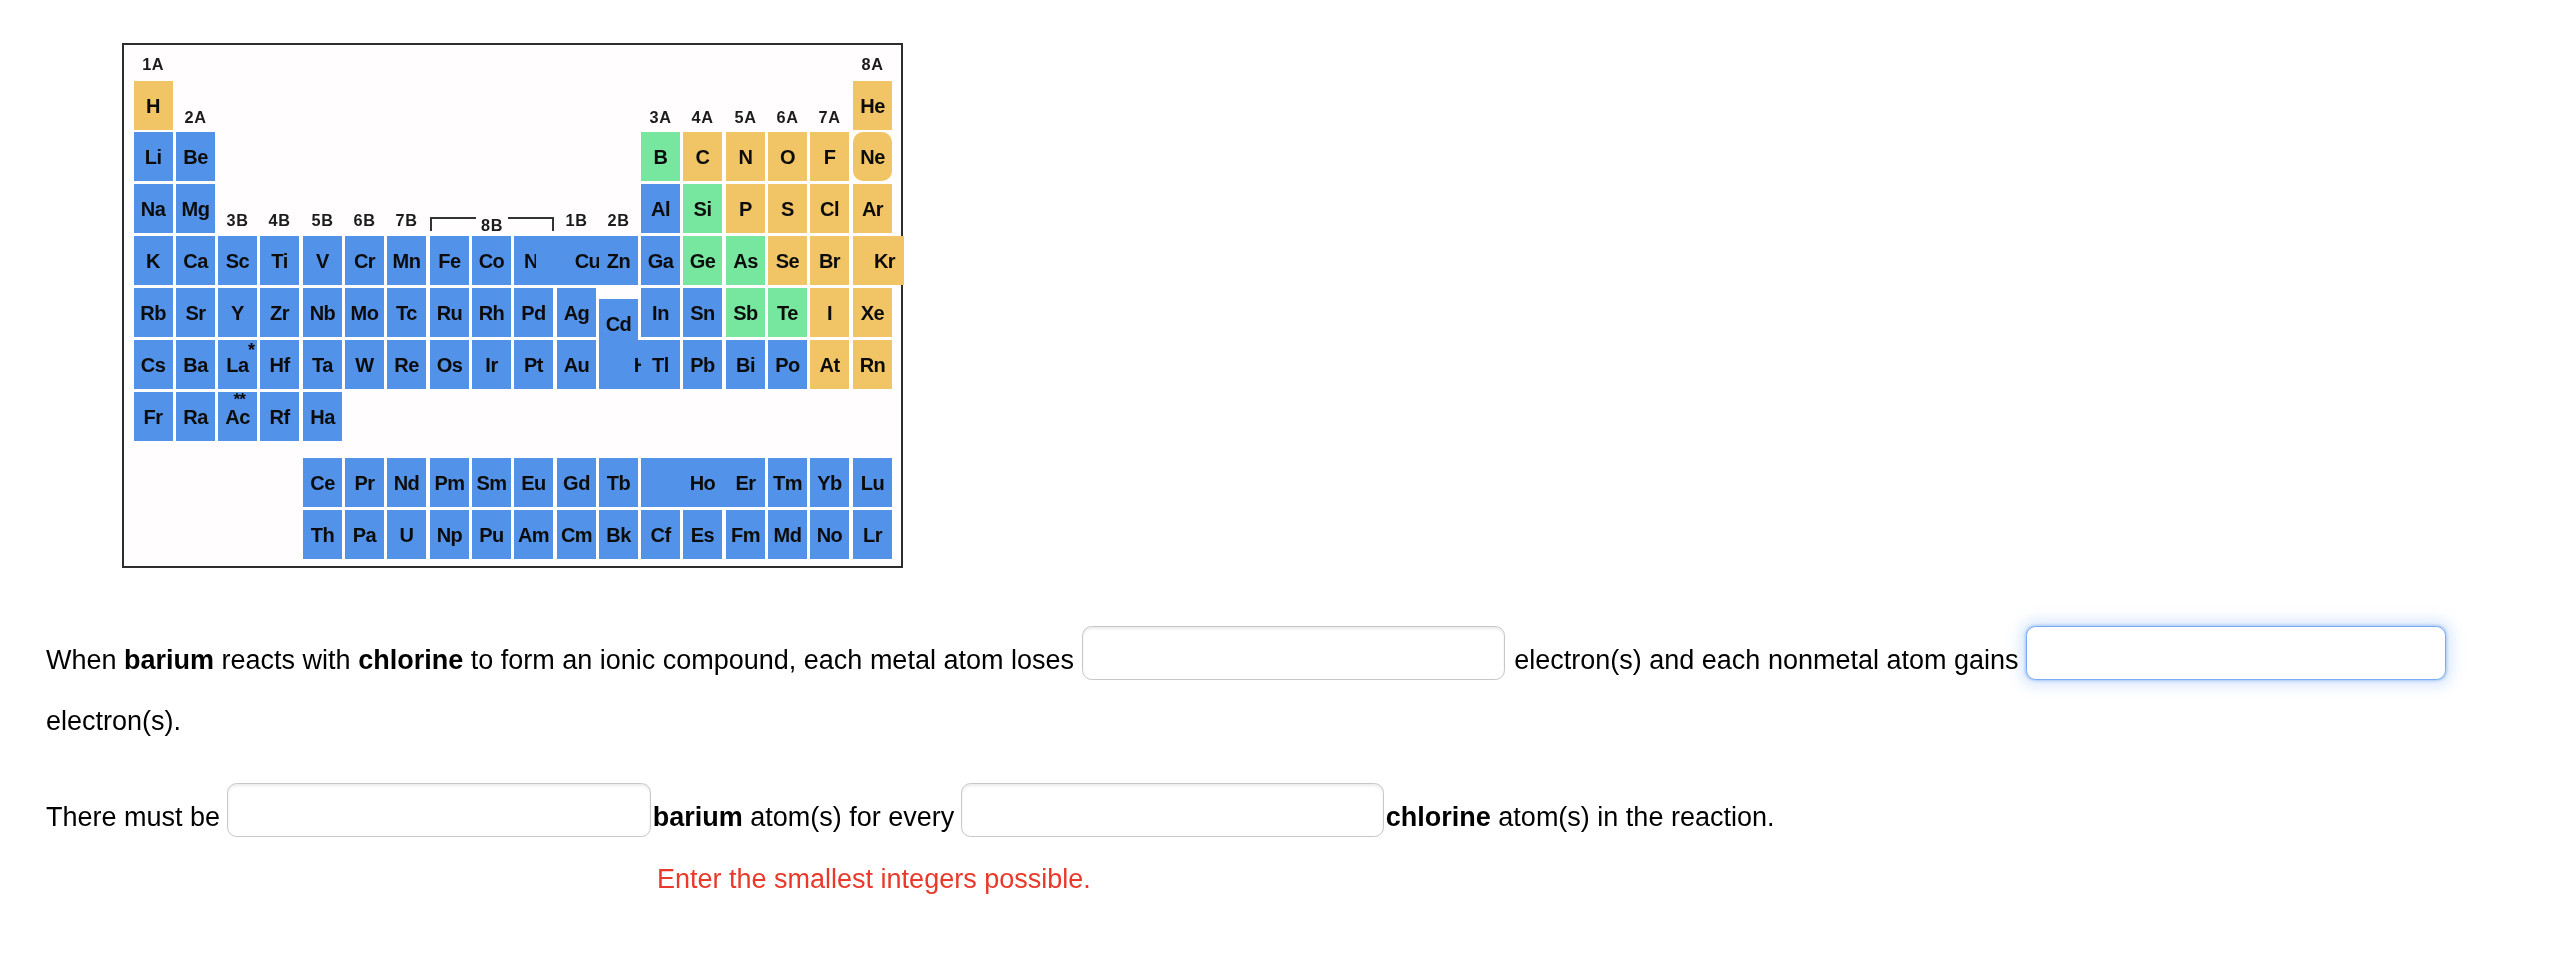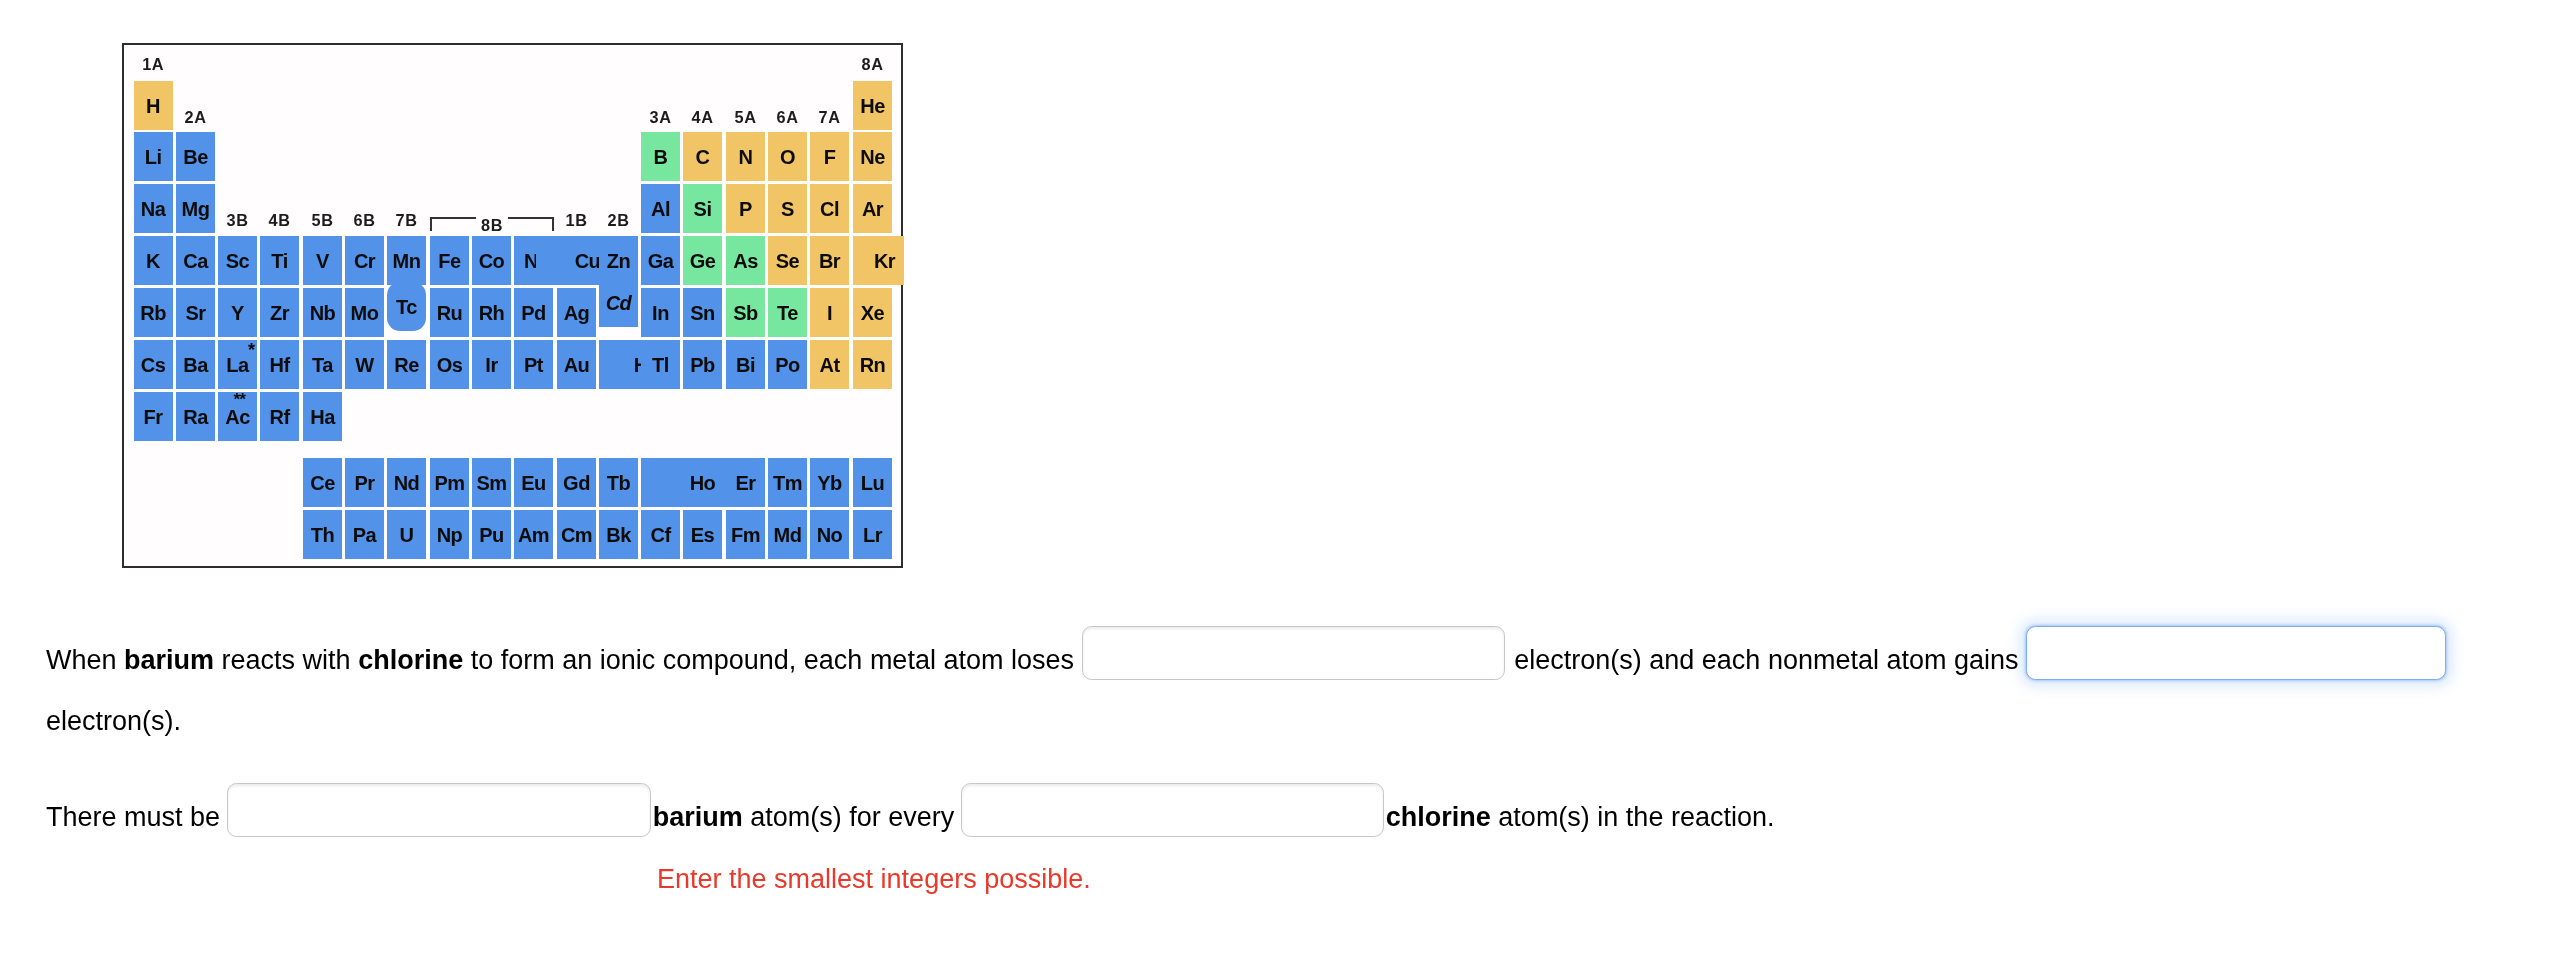--- a/index.html
+++ b/index.html
@@ -107,21 +107,21 @@
         </div>
         <div class="cell nonmetal" style="left: 602px; top: 87px;">
           <span class="sym">N</span>
         </div>
         <div class="cell nonmetal" style="left: 644px; top: 87px;">
           <span class="sym">O</span>
         </div>
         <div class="cell nonmetal" style="left: 686px; top: 87px;">
           <span class="sym">F</span>
         </div>
-        <div class="cell nonmetal" style="left: 729px; top: 87px;">
+        <div class="cell nonmetal" style="left: 729px; top: 87px; border-radius: 10px;">
           <span class="sym">Ne</span>
         </div>
         <div class="cell metal" style="left: 9.6px; top: 139px;">
           <span class="sym">Na</span>
         </div>
         <div class="cell metal" style="left: 52px; top: 139px;">
           <span class="sym">Mg</span>
         </div>
         <div class="cell metal" style="left: 517px; top: 139px;">
           <span class="sym">Al</span>
@@ -206,36 +206,36 @@
         </div>
         <div class="cell metal" style="left: 136px; top: 243px;">
           <span class="sym">Zr</span>
         </div>
         <div class="cell metal" style="left: 179px; top: 243px;">
           <span class="sym">Nb</span>
         </div>
         <div class="cell metal" style="left: 221px; top: 243px;">
           <span class="sym">Mo</span>
         </div>
-        <div class="cell metal" style="left: 263px; top: 237px; border-radius: 13px;">
+        <div class="cell metal" style="left: 263px; top: 243px;">
           <span class="sym">Tc</span>
         </div>
         <div class="cell metal" style="left: 306px; top: 243px;">
           <span class="sym">Ru</span>
         </div>
         <div class="cell metal" style="left: 348px; top: 243px;">
           <span class="sym">Rh</span>
         </div>
         <div class="cell metal" style="left: 390px; top: 243px;">
           <span class="sym">Pd</span>
         </div>
         <div class="cell metal" style="left: 433px; top: 243px;">
           <span class="sym">Ag</span>
         </div>
-        <div class="cell metal" style="left: 475px; top: 233px; font-style: italic;">
+        <div class="cell metal" style="left: 475px; top: 254px;">
           <span class="sym">Cd</span>
         </div>
         <div class="cell metal" style="left: 517px; top: 243px;">
           <span class="sym">In</span>
         </div>
         <div class="cell metal" style="left: 559px; top: 243px;">
           <span class="sym">Sn</span>
         </div>
         <div class="cell metalloid" style="left: 602px; top: 243px;">
           <span class="sym">Sb</span>

